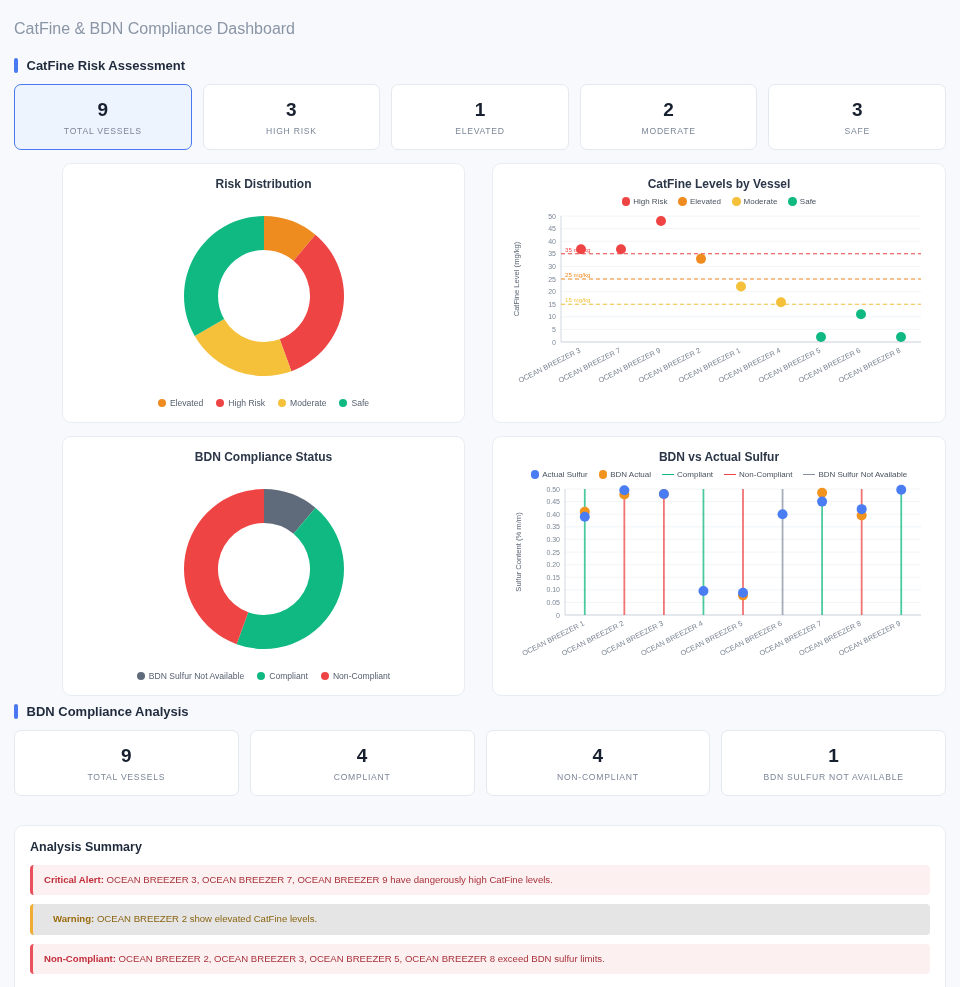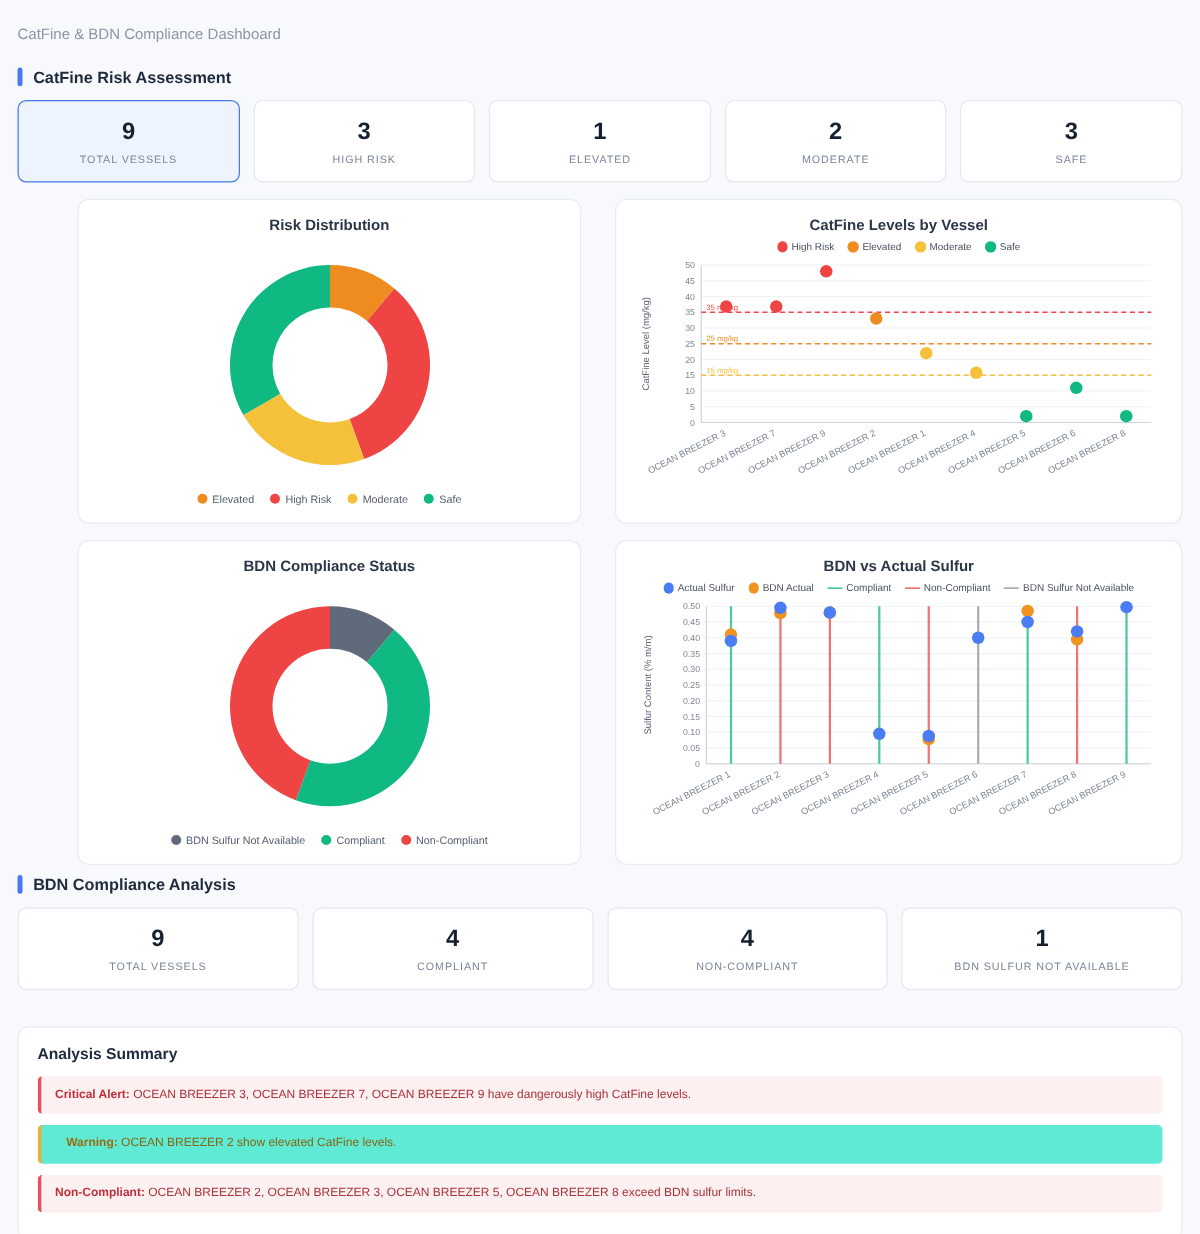--- a/index.html
+++ b/index.html
@@ -8,21 +8,21 @@
     background: #f7f9fc;
     font-family: "Liberation Sans", sans-serif;
     color: #2d3748;
     overflow: hidden;
   }
   .page { width: 960px; height: 987px; padding: 0 14px; position: relative; }
 
   
   .header { display: flex; align-items: baseline; justify-content: space-between; padding: 20px 0 12px 0; }
   .page-title { font-size: 19px; font-weight: bold; color: #1f2a3c; letter-spacing: .1px; }
-  .header-sub { font-size: 12px; color: #8a95a5; }
+  .header-sub { font-size: 16px; color: #8a95a5; }
 
   
   .section-head { display: flex; align-items: flex-end; gap: 9px; margin: 8px 0 11px 0; }
   .accent-bar { width: 3.5px; height: 15px; background: #4a78f0; border-radius: 2px; }
   .section-title { font-size: 13px; font-weight: bold; color: #1f2a3c; }
 
   
   .kpi-row { display: flex; gap: 11px; }
   .kpi {
     flex: 1; background: #ffffff; border: 1px solid #e4e9f0; border-radius: 7px;
@@ -60,21 +60,21 @@
   .grid { stroke: #eef1f5; stroke-width: .8; }
   .axisline { stroke: #ccd3dc; stroke-width: .9; }
 
   
   .summary-card { background: #fff; border: 1px solid #e8edf3; border-radius: 9px; padding: 14px 15px 12px 15px; margin-top: 29px; }
   .summary-title { font-size: 12.5px; font-weight: bold; color: #1f2a3c; margin-bottom: 11px; }
   .alert { border-radius: 4px; padding: 9px 11px; margin-bottom: 9px; font-size: 9.6px; line-height: 1.3; }
   .alert b { font-weight: bold; }
   .alert-critical { background: #fdf0f1; border-left: 3.5px solid #e8505b; color: #a8333c; }
   .alert-critical b { color: #c22f3c; }
-  .alert-warning  { background: #5eead4; border-left: 3.5px solid #f0ad33; color: #8a6512; padding-left: 20px; }
+  .alert-warning  { background: #e5e5e5; border-left: 3.5px solid #f0ad33; color: #8a6512; padding-left: 20px; }
   .alert-warning b { color: #9a6c0e; }
   .alert-noncompliant { background: #fdf0f1; border-left: 3.5px solid #e8505b; color: #a8333c; }
   .alert-noncompliant b { color: #c22f3c; }
 </style>
 </head>
 <body>
 
 <div class="page">
 
   <div class="header">

